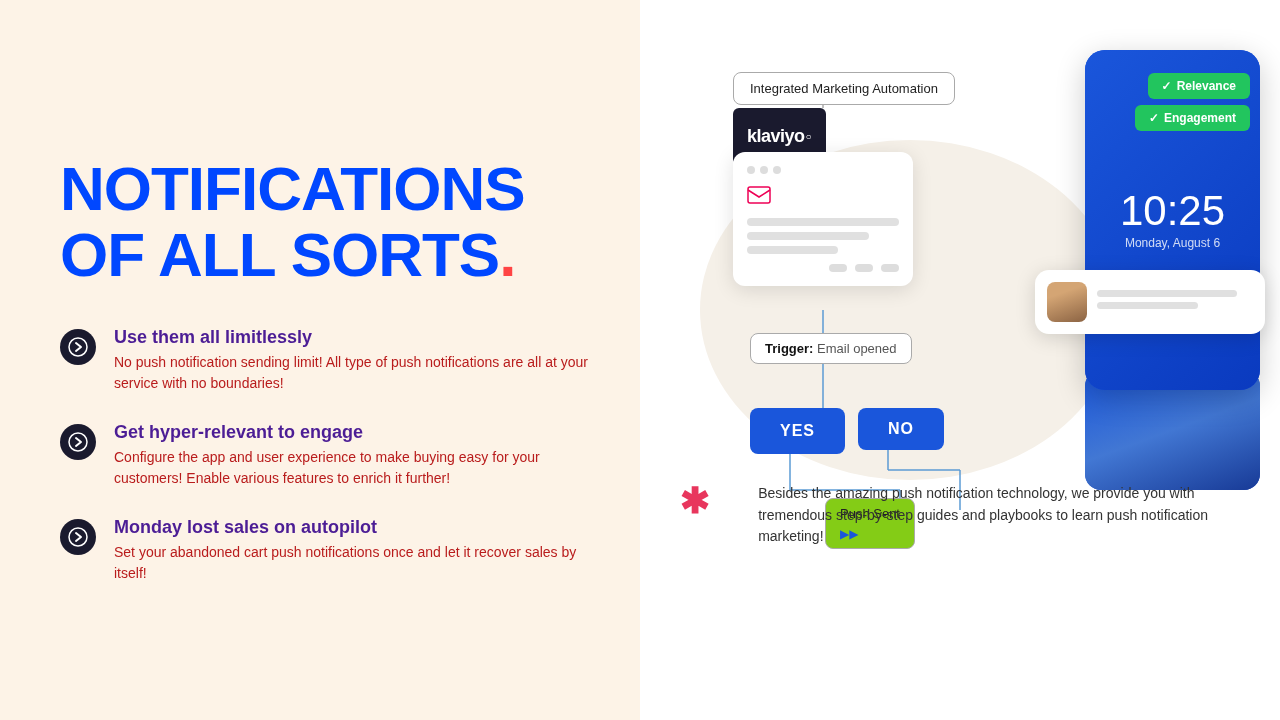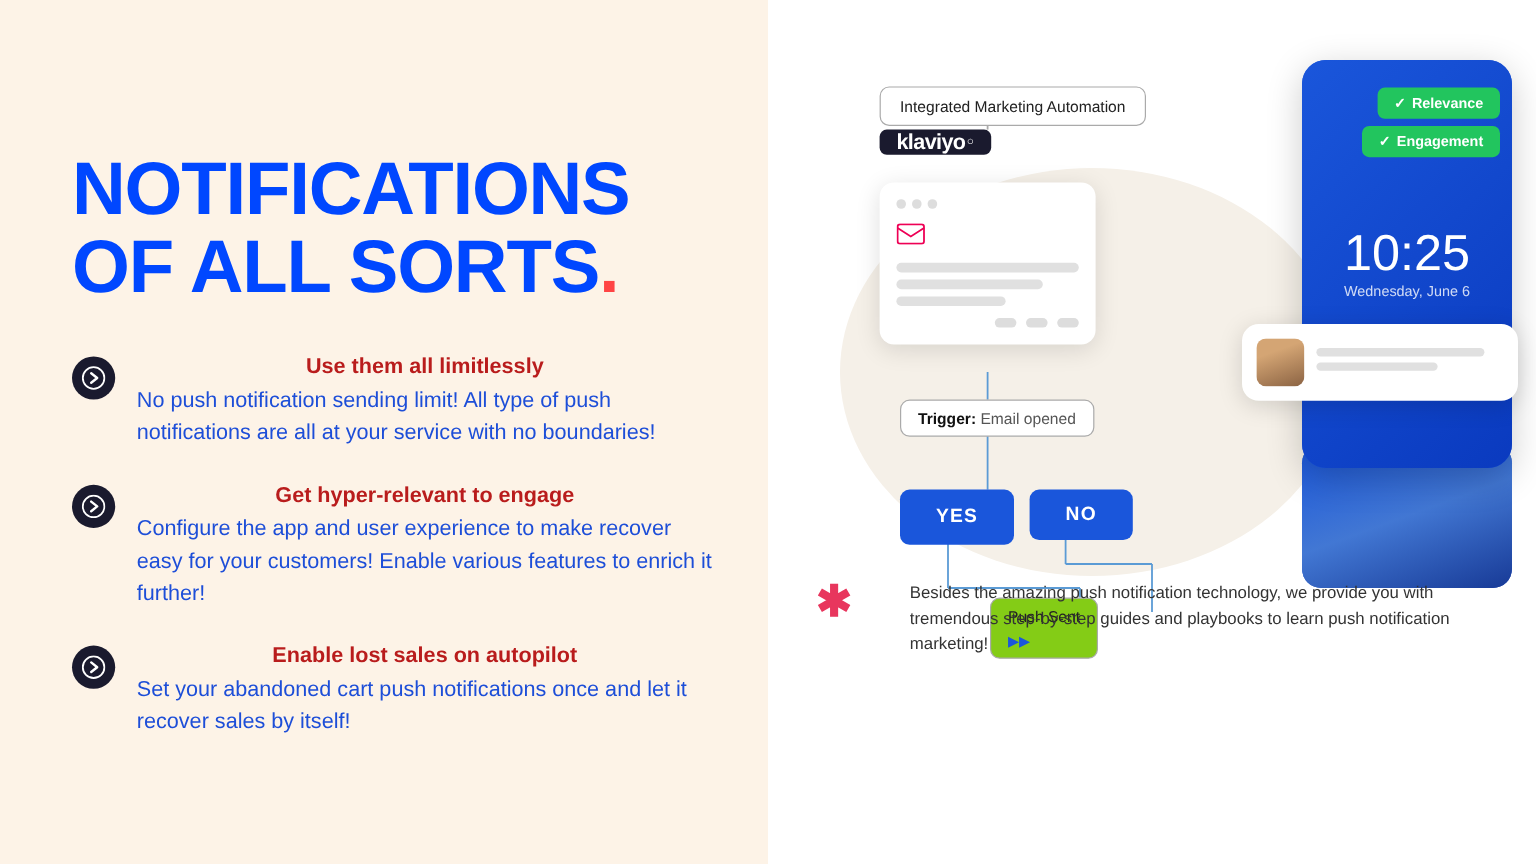--- a/index.html
+++ b/index.html
@@ -63,28 +63,27 @@
     }
 
     .feature-icon svg {
       width: 20px;
       height: 20px;
     }
 
     .feature-text h3 {
       font-size: 18px;
       font-weight: 800;
+      color: #4c1d95;
+      margin-bottom: 4px;
+    }
+
+    .feature-text p {
+      font-size: 14px;
       color: #b91c1c;
-      margin-bottom: 4px;
-      text-align: center;
-    }
-
-    .feature-text p {
-      font-size: 18px;
-      color: #1d4ed8;
       line-height: 1.5;
       max-width: 480px;
     }
 
     
     .right-panel {
       width: 640px;
       height: 588px;
       background: #fff;
       position: relative;
@@ -119,21 +118,21 @@
       white-space: nowrap;
     }
 
     
     .klaviyo-box {
       position: absolute;
       top: 108px;
       left: 93px;
       background: #1a1a2e;
       border-radius: 6px;
-      padding: 0 14px;
+      padding: 18px 14px;
       z-index: 10;
       display: flex;
       align-items: center;
     }
 
     .klaviyo-text {
       color: #fff;
       font-size: 18px;
       font-weight: 800;
       letter-spacing: -0.5px;
@@ -484,33 +483,33 @@
 
     <div class="feature-item">
       <div class="feature-icon">
         <svg viewBox="0 0 20 20" fill="none">
           <circle cx="10" cy="10" r="9" stroke="white" stroke-width="1.5" fill="none"></circle>
           <path d="M8 6l5 4-5 4" stroke="white" stroke-width="2" stroke-linecap="round" stroke-linejoin="round"></path>
         </svg>
       </div>
       <div class="feature-text">
         <h3>Get hyper-relevant to engage</h3>
-        <p>Configure the app and user experience to make recover easy for your customers! Enable various features to enrich it further!</p>
+        <p>Configure the app and user experience to make buying easy for your customers! Enable various features to enrich it further!</p>
       </div>
     </div>
 
     <div class="feature-item">
       <div class="feature-icon">
         <svg viewBox="0 0 20 20" fill="none">
           <circle cx="10" cy="10" r="9" stroke="white" stroke-width="1.5" fill="none"></circle>
           <path d="M8 6l5 4-5 4" stroke="white" stroke-width="2" stroke-linecap="round" stroke-linejoin="round"></path>
         </svg>
       </div>
       <div class="feature-text">
-        <h3>Enable lost sales on autopilot</h3>
+        <h3>Monday lost sales on autopilot</h3>
         <p>Set your abandoned cart push notifications once and let it recover sales by itself!</p>
       </div>
     </div>
 
   </div>
 </div>
 
 <div class="right-panel">
 
   <div class="blob"></div>
@@ -577,21 +576,21 @@
   </div>
 
   <div class="push-sent-box">
     <span>Push Sent</span>
     <span class="push-sent-arrows">▶▶</span>
   </div>
 
   <div class="phone-mockup">
     <div class="phone-screen">
       <div class="phone-time">10:25</div>
-      <div class="phone-date">Wednesday, June 6</div>
+      <div class="phone-date">Monday, August 6</div>
     </div>
   </div>
 
   <div class="phone-notif">
     <div class="notif-avatar">
       <div class="avatar-person"></div>
     </div>
     <div class="notif-lines">
       <div class="notif-line long"></div>
       <div class="notif-line short"></div>

